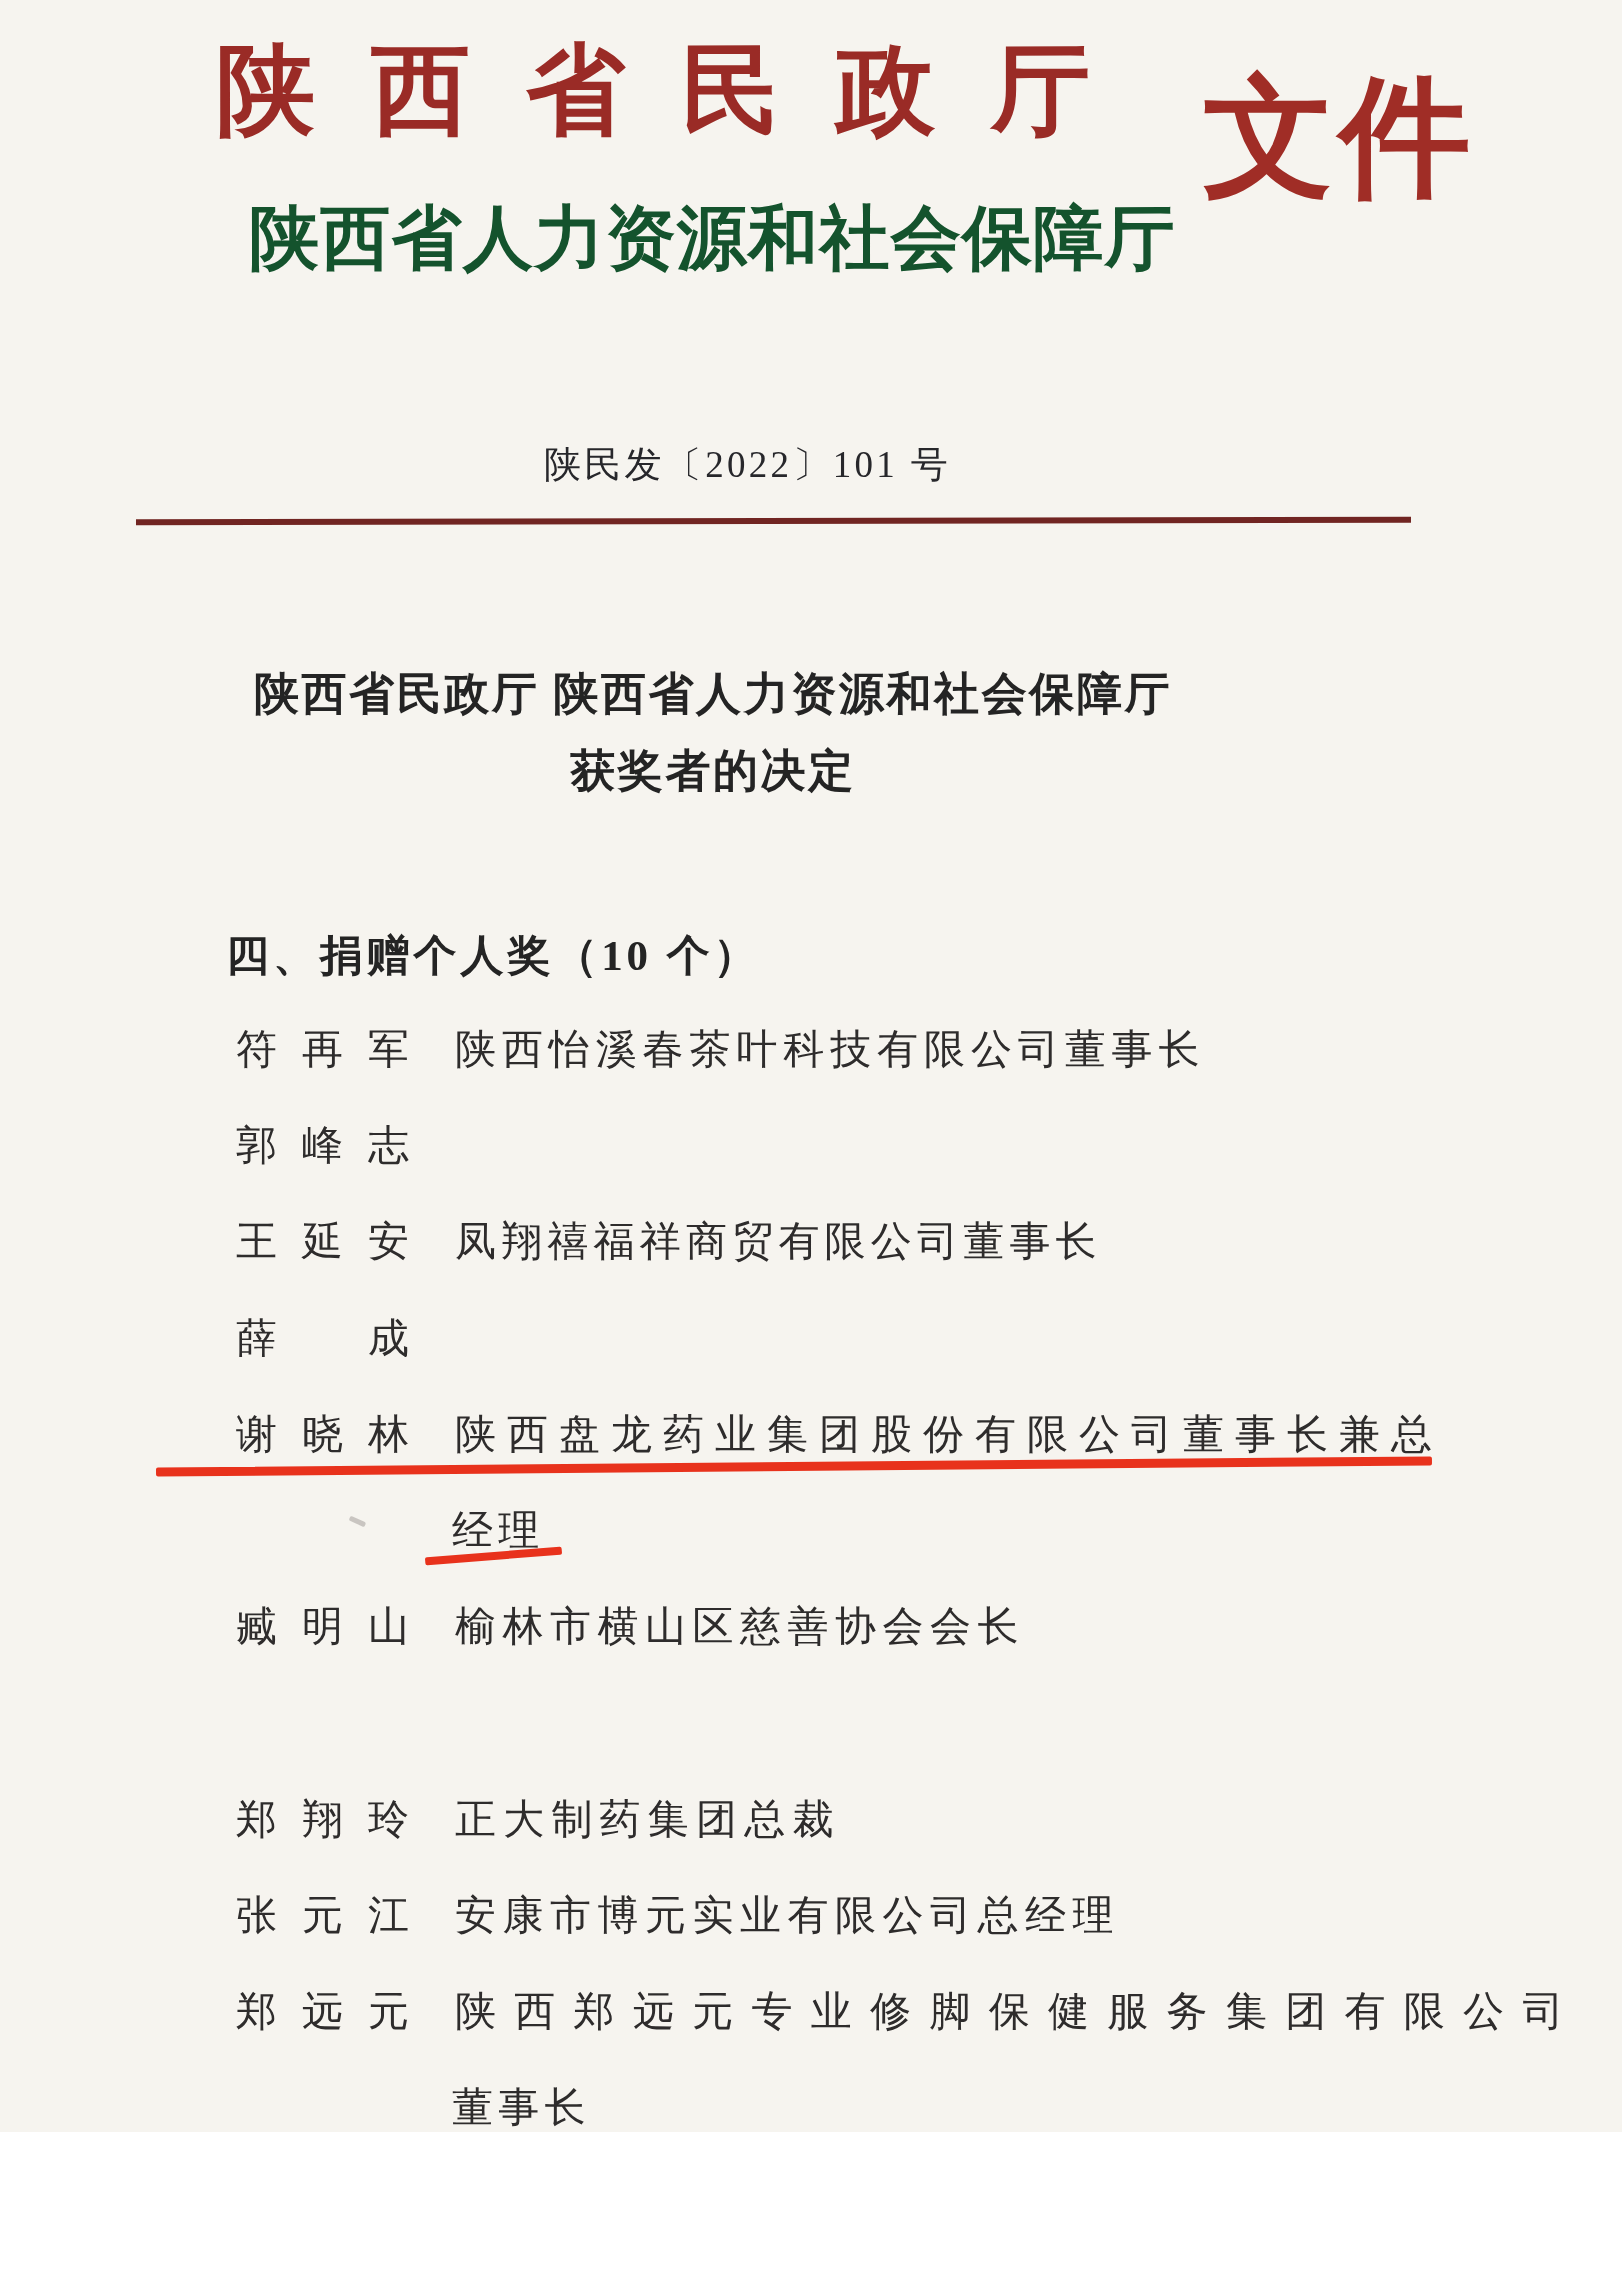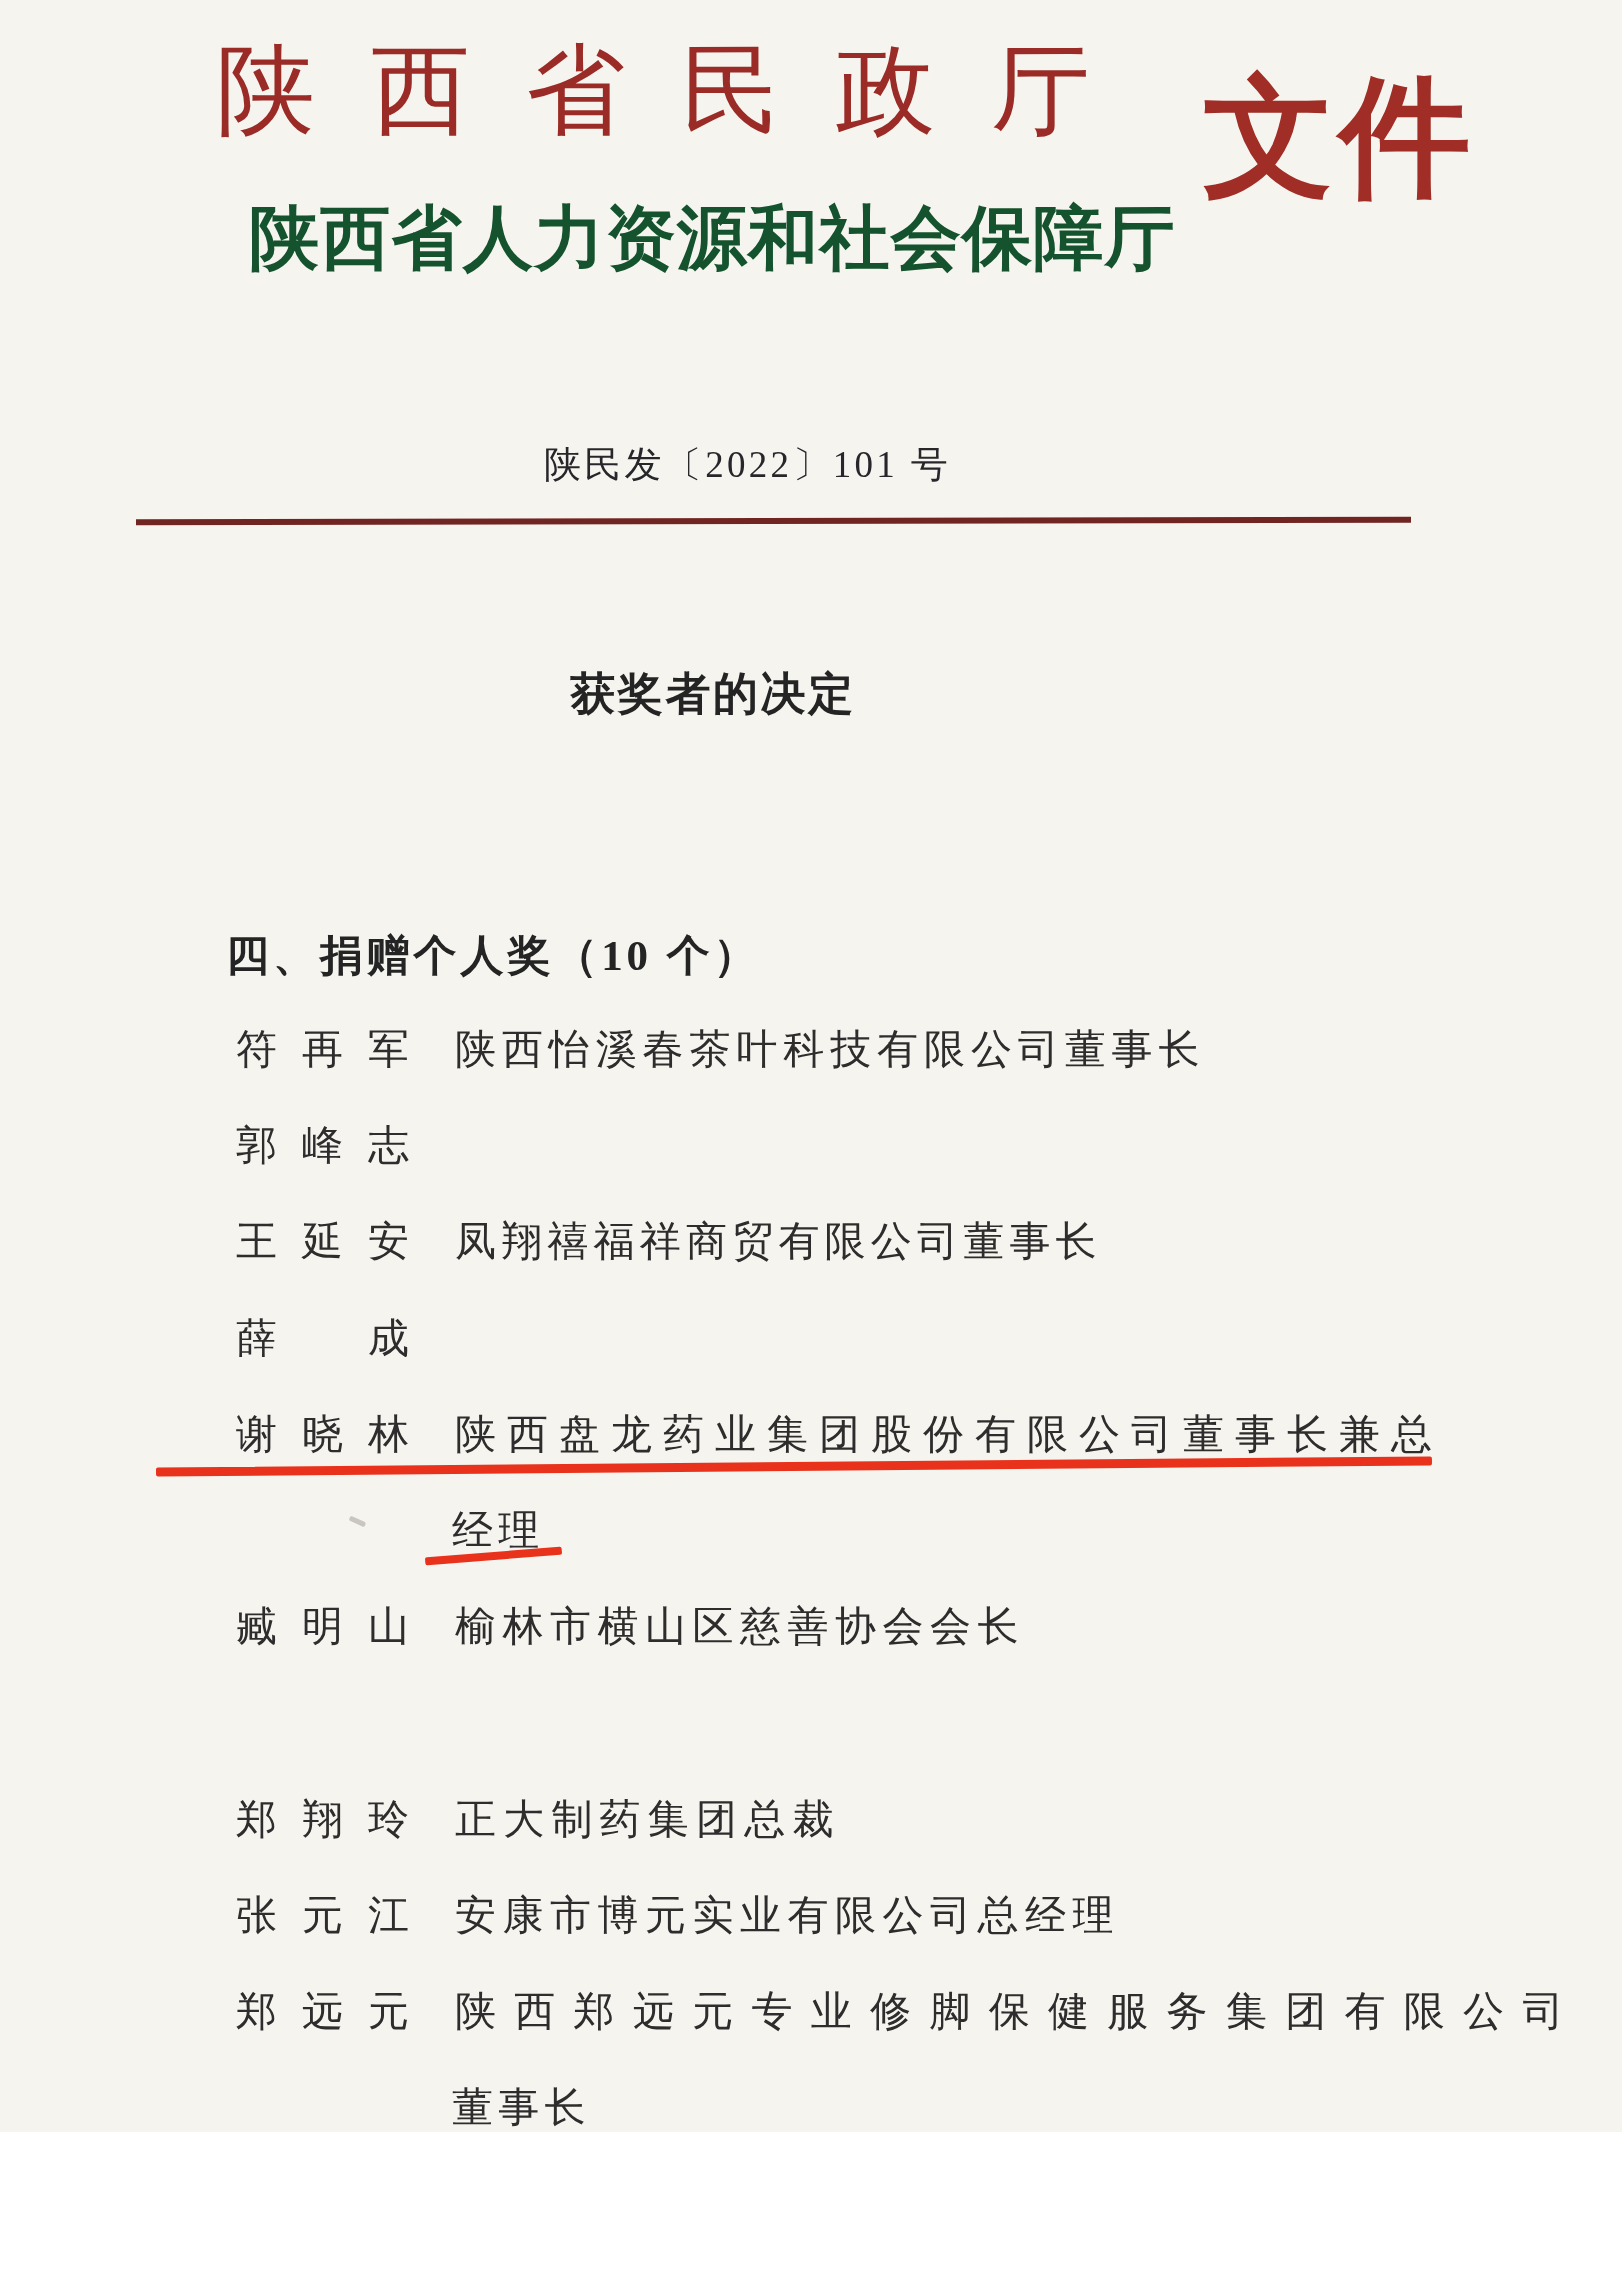--- a/index.html
+++ b/index.html
@@ -4,21 +4,21 @@
 <style>
   html,body{margin:0;padding:0;background:#e9e7e2;}
   .page{
     position:relative;width:1623px;height:2295px;margin:0 auto;
     background:#f6f4ef;overflow:hidden;
     font-family:"Liberation Serif","DejaVu Serif",serif;
   }
   
   .agency1{
     position:absolute;left:216px;top:25px;
-    font-size:99px;font-weight:400;color:#9a2b26;
+    font-size:99px;font-weight:700;color:#9a2b26;
     letter-spacing:56px;white-space:nowrap;text-align:right;
   }
   .doctype{
     position:absolute;left:1203px;top:50px;
     font-size:131px;font-weight:700;color:#a02d26;
     letter-spacing:5.2px;white-space:nowrap;
   }
   .agency2{
     position:absolute;left:249px;top:192px;
     font-size:70px;font-weight:700;color:#14532d;
@@ -81,20 +81,21 @@
 
   <div class="agency1">陕西省民政厅</div>
   <div class="doctype">文件</div>
   <div class="agency2">陕西省人力资源和社会保障厅</div>
 
   <div class="docnum">陕民发〔2022〕101 号</div>
 
   <div class="red-rule"></div>
 
   <div class="title">
+    <div>陕西省民政厅 陕西省人力资源和社会保障厅</div>
     <div>获奖者的决定</div>
   </div>
 
   <div class="section-heading">四、捐赠个人奖（10 个）</div>
 
   <div class="row" style="top:1022px">
     <span class="name">符再军</span>
     <span class="company" style="letter-spacing:5.9px">陕西怡溪春茶叶科技有限公司董事长</span>
   </div>
 

